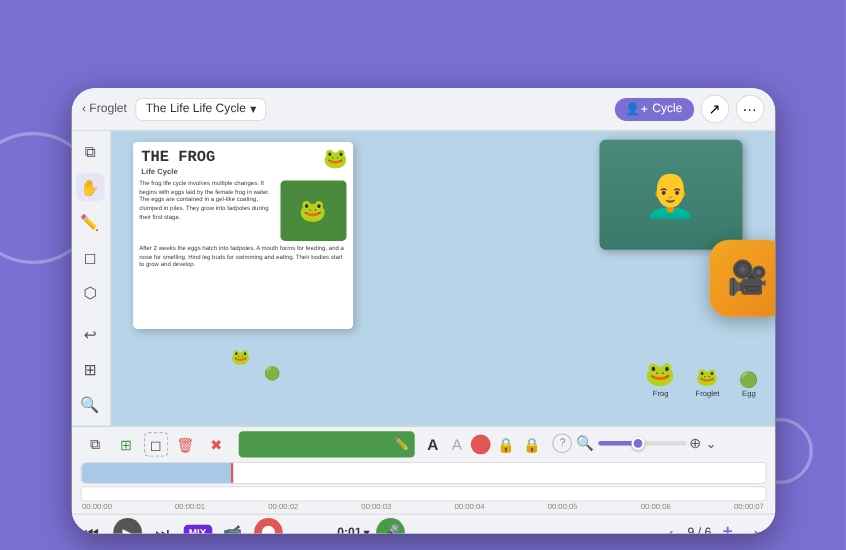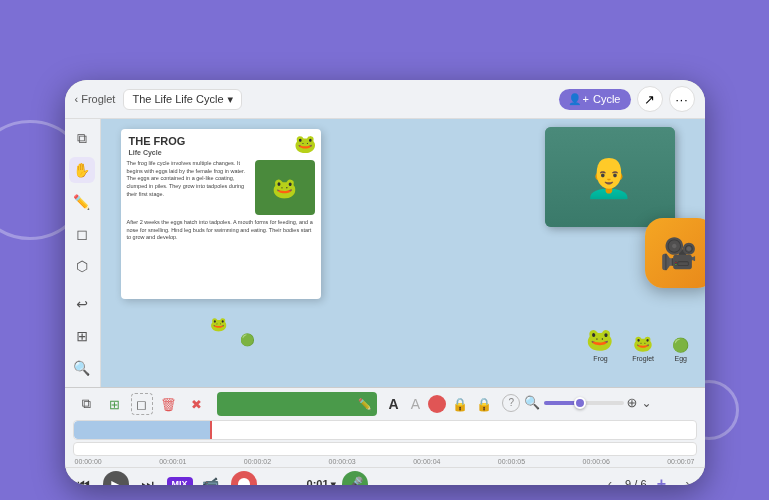--- a/index.html
+++ b/index.html
@@ -185,23 +185,24 @@
       width: 200px;
       height: 170px;
       background: white;
       border-radius: 4px;
       box-shadow: 2px 2px 8px rgba(0,0,0,0.2);
       overflow: hidden;
       font-size: 7px;
     }
     .slide-doc-header {
       padding: 6px 8px 2px;
-      font-size: 11px;
+      font-size: 14px;
       font-weight: 700;
       color: #333;
+      font-family: Liberation Mono, monospace;
     }
     .slide-doc-subheader {
       padding: 0 8px 4px;
       font-size: 7px;
       color: #555;
       font-weight: 600;
     }
     .slide-doc-body {
       display: flex;
       padding: 0 6px;

